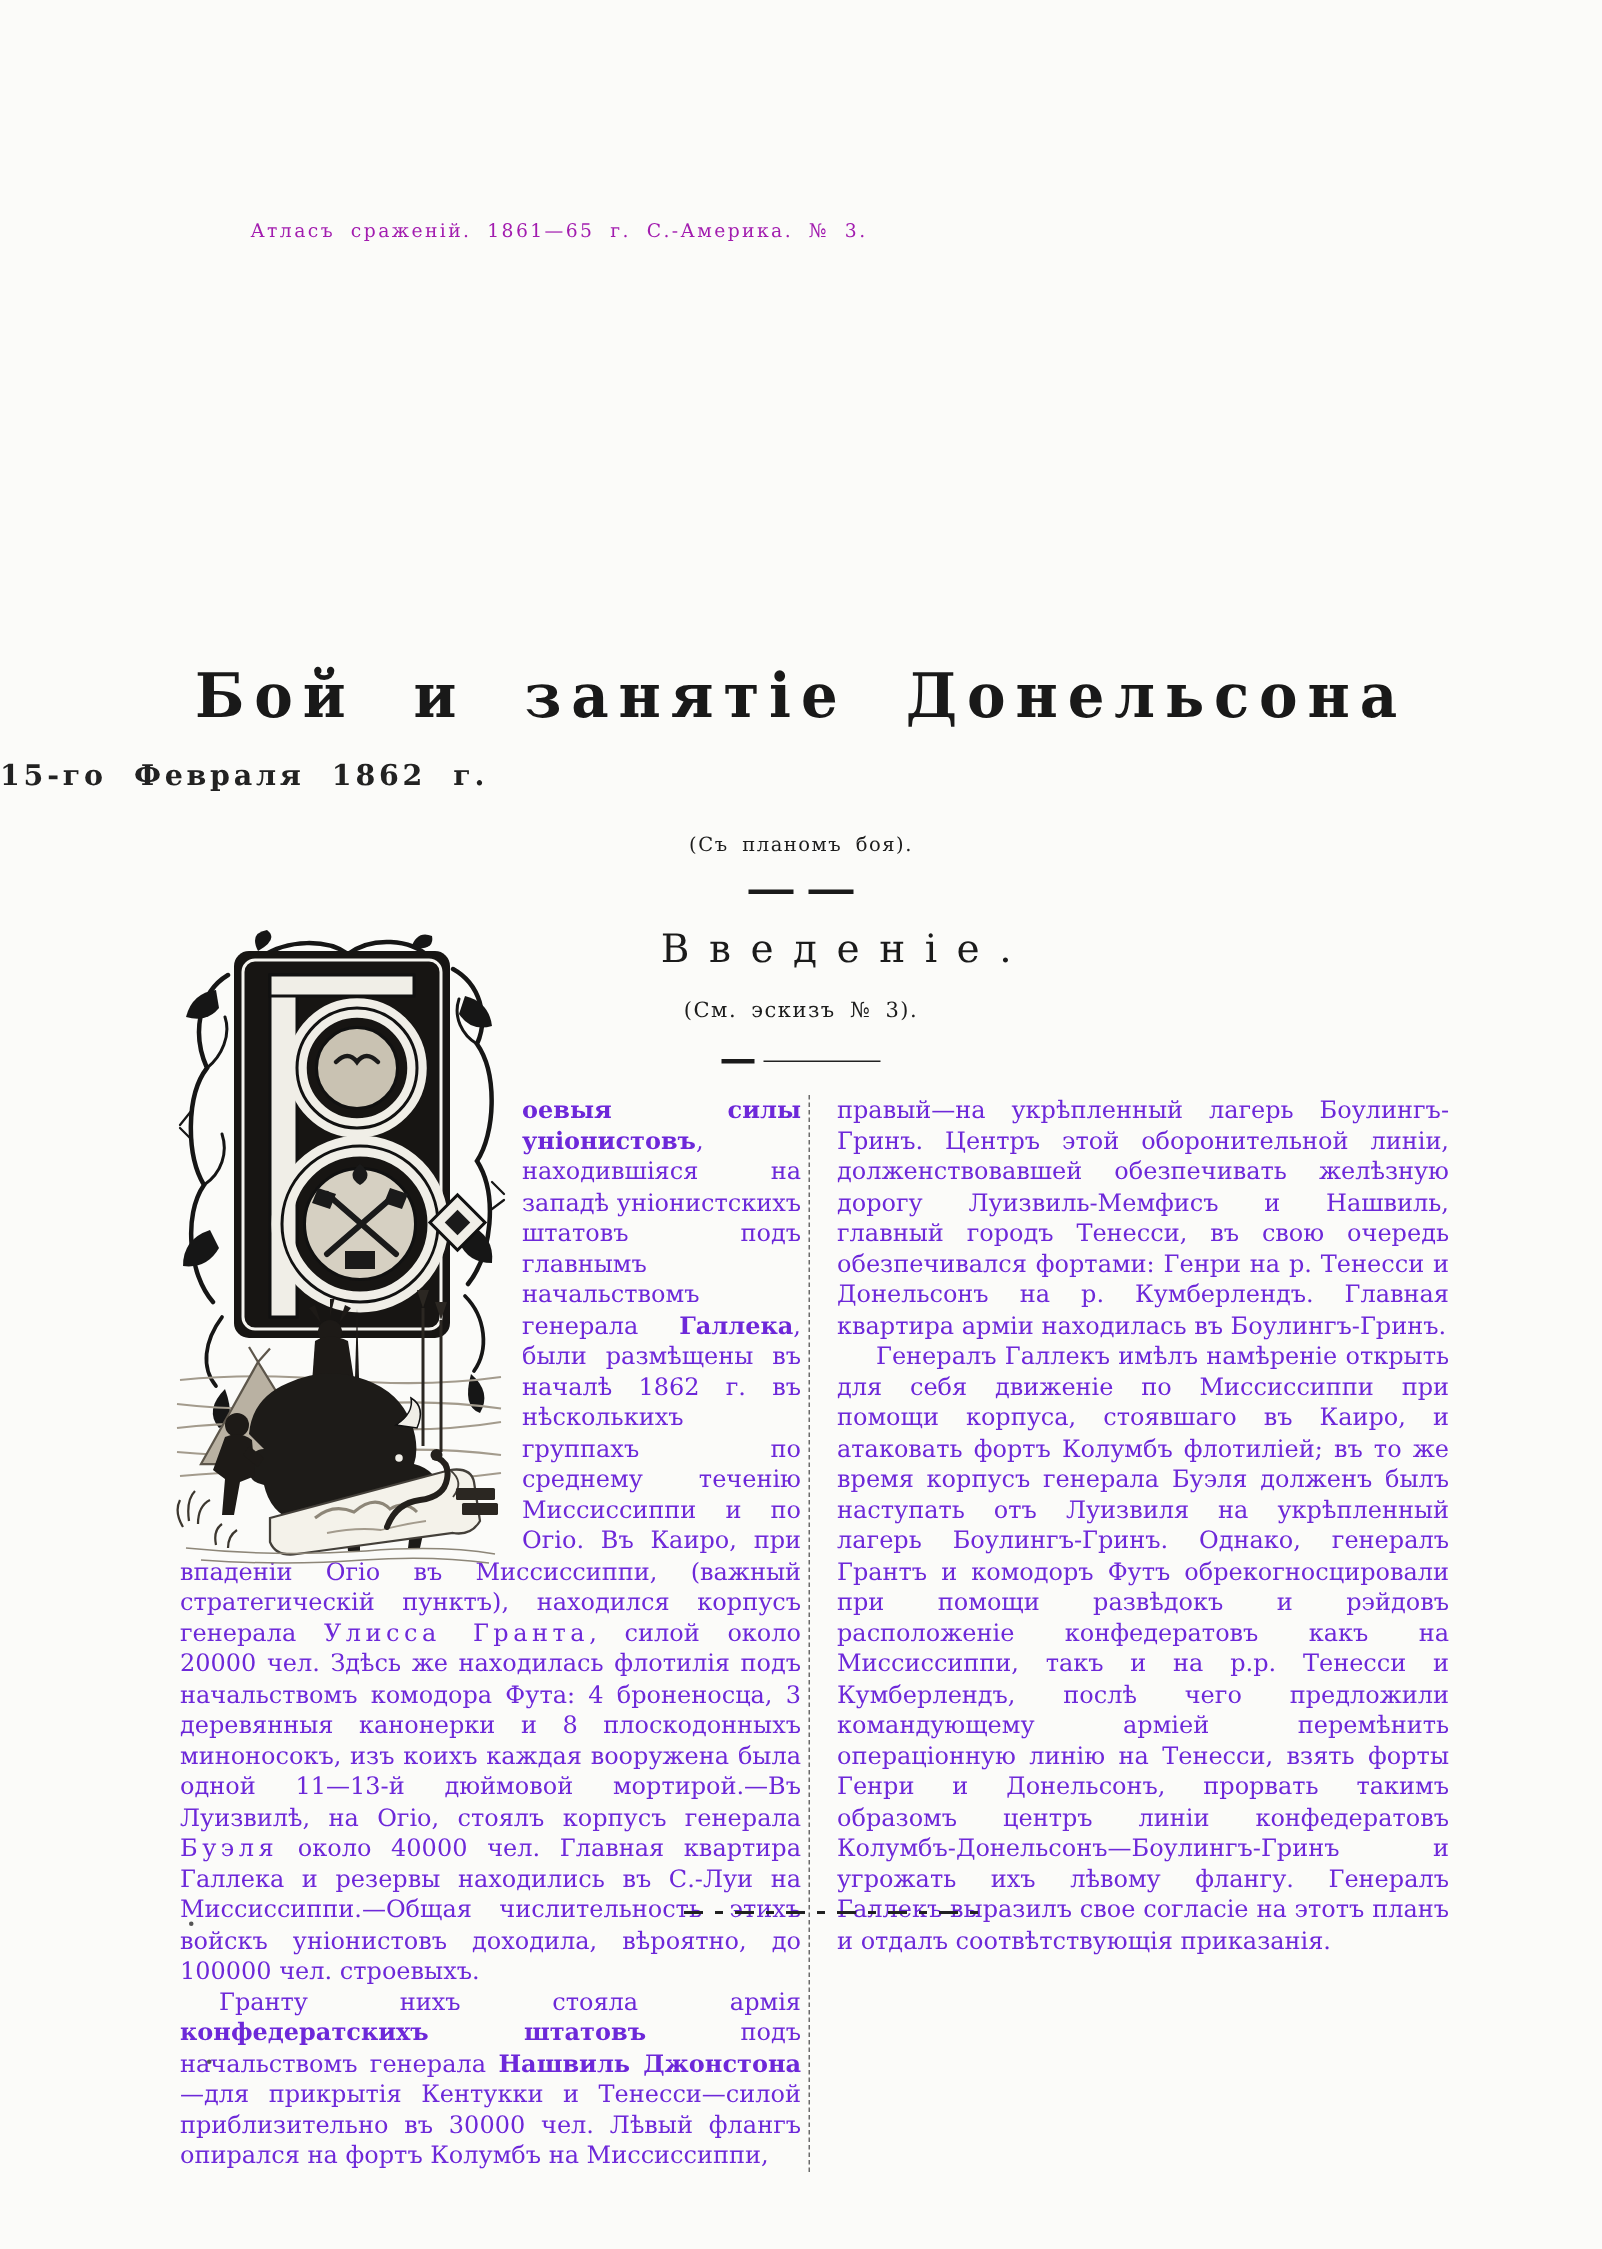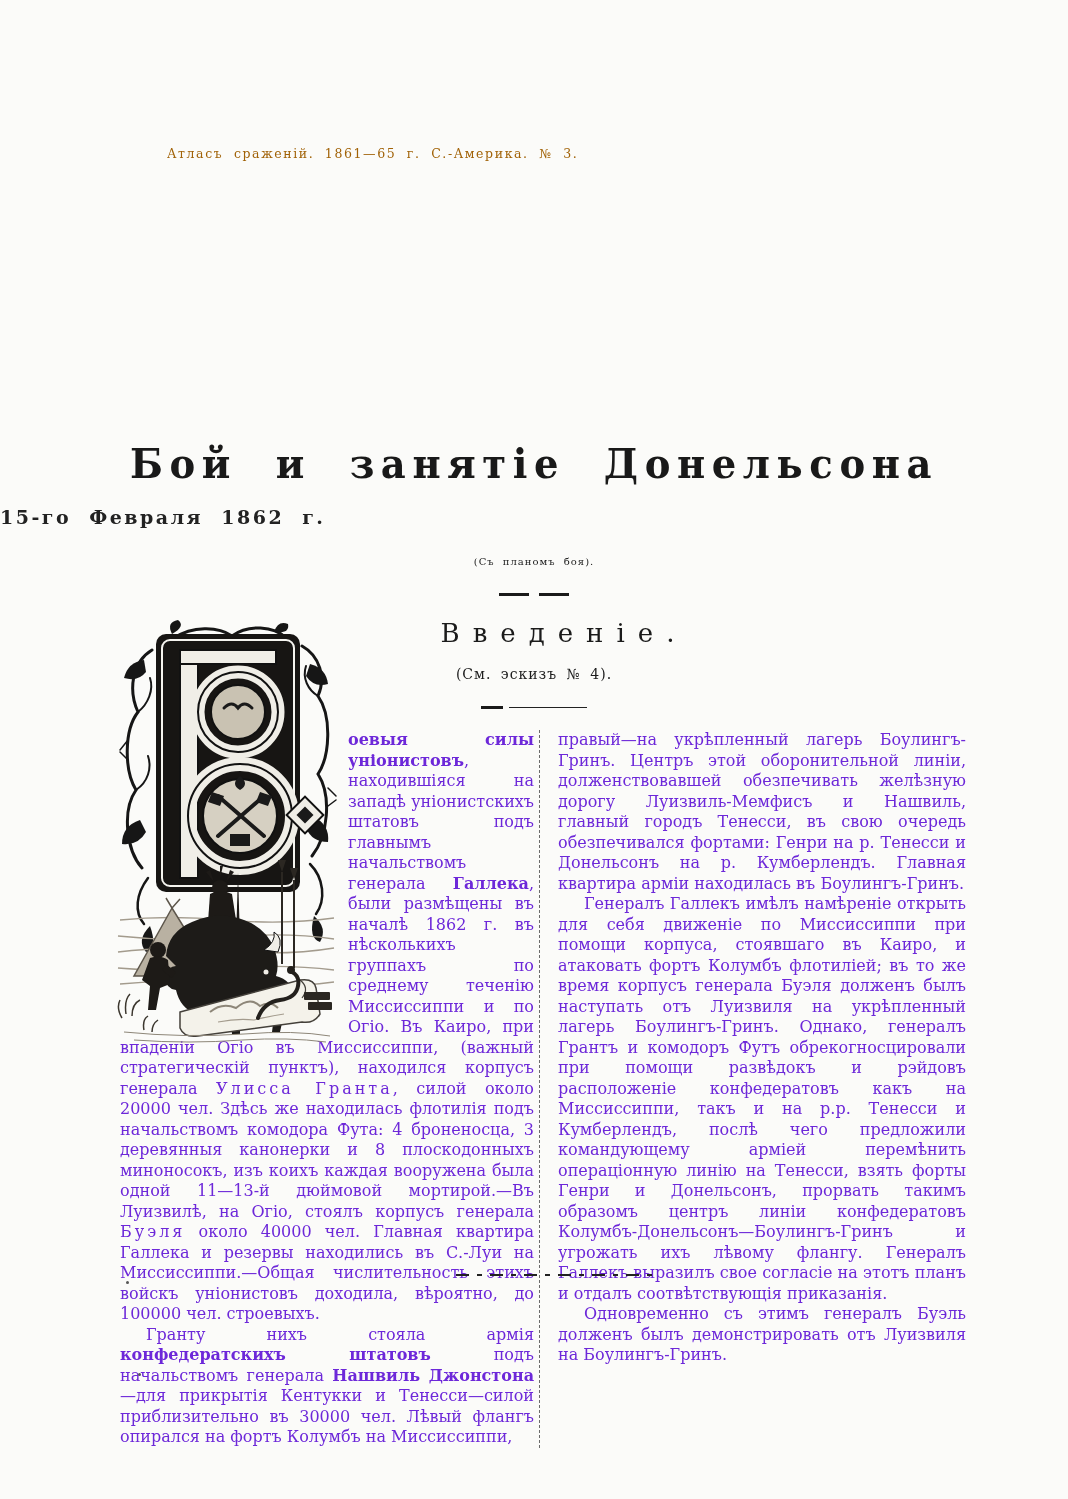--- a/index.html
+++ b/index.html
@@ -5,36 +5,36 @@
   html,body{margin:0;padding:0;}
   body{
     width:1068px;height:1499px;position:relative;
     background:#fbfbf9;color:#1c1c1c;
     font-family:"DejaVu Serif", serif;
     overflow:hidden;
   }
   .page{position:absolute;inset:0;}
   .running-head{
     position:absolute;left:167px;top:146px;
-    font-size:12.5px;letter-spacing:1.6px;word-spacing:5px;color:#a16207;
+    font-size:12.5px;letter-spacing:1.6px;word-spacing:5px;color:#a21caf;
   }
   .title{
     position:absolute;left:0;top:440px;width:100%;margin:0;
     text-align:center;font-size:41px;font-weight:bold;
     letter-spacing:7px;word-spacing:20px;color:#191919;
     transform:scaleX(.94);
   }
   .subtitle{
     position:absolute;left:0;top:506px;width:100%;
     text-align:left;font-size:19px;font-weight:bold;
     letter-spacing:2.5px;word-spacing:9px;color:#222;
   }
   .title-note{
     position:absolute;left:0;top:556px;width:100%;
-    text-align:center;font-size:10px;letter-spacing:1px;word-spacing:4px;
+    text-align:center;font-size:13px;letter-spacing:1px;word-spacing:4px;
   }
   .rule-double{
     position:absolute;left:0;top:593px;width:100%;
     display:flex;justify-content:center;gap:10px;
   }
   .rule-double span{display:block;width:30px;height:3px;background:#1a1a1a;}
   .section-heading{
     position:absolute;left:0;top:618px;width:100%;margin:0;
     text-align:center;font-size:26px;font-weight:normal;
     letter-spacing:13px;color:#1b1b1b;padding-left:30px;
@@ -84,21 +84,21 @@
   <h1 class="title">Бой и занятіе Донельсона</h1>
   <div class="subtitle">15-го Февраля 1862 г.</div>
   <div class="title-note">(Съ планомъ боя).</div>
 
   <div class="rule-double">
       <span></span>
       <span></span>
     </div>
 
   <h2 class="section-heading">Введеніе.</h2>
-  <div class="section-note">(См. эскизъ № 4).</div>
+  <div class="section-note">(См. эскизъ № 3).</div>
 
   <div class="rule-mixed">
       <span class="thick"></span>
       <span class="thin"></span>
     </div>
 
   <div class="columns">
 
     <div class="col col-left">
 
@@ -236,23 +236,20 @@
       </p>
     </div>
 
     <div class="col col-right">
       <p class="para flush">
         <span>правый—на укрѣпленный лагерь Боулингъ-Гринъ. Центръ этой оборонительной линіи, долженствовавшей обезпечивать желѣзную дорогу Луизвиль-Мемфисъ и Нашвиль, главный городъ Тенесси, въ свою очередь обезпечивался фортами: Генри на р. Тенесси и Донельсонъ на р. Кумберлендъ. Главная квартира арміи находилась въ Боулингъ-Гринъ.</span>
       </p>
       <p class="para">
         <span>Генералъ Галлекъ имѣлъ намѣреніе открыть для себя движеніе по Миссиссиппи при помощи корпуса, стоявшаго въ Каиро, и атаковать фортъ Колумбъ флотиліей; въ то же время корпусъ генерала Буэля долженъ былъ наступать отъ Луизвиля на укрѣпленный лагерь Боулингъ-Гринъ. Однако, генералъ Грантъ и комодоръ Футъ обрекогносцировали при помощи развѣдокъ и рэйдовъ расположеніе конфедератовъ какъ на Миссиссиппи, такъ и на р.р. Тенесси и Кумберлендъ, послѣ чего предложили командующему арміей перемѣнить операціонную линію на Тенесси, взять форты Генри и Донельсонъ, прорвать такимъ образомъ центръ линіи конфедератовъ Колумбъ-Донельсонъ—Боулингъ-Гринъ и угрожать ихъ лѣвому флангу. Генералъ Галлекъ выразилъ свое согласіе на этотъ планъ и отдалъ соотвѣтствующія приказанія.</span>
       </p>
-      <p class="para">
-        <span>Одновременно съ этимъ генералъ Буэль долженъ былъ демонстрировать отъ Луизвиля на Боулингъ-Гринъ.</span>
-      </p>
     </div>
   </div>
 
   <div class="footer-rule"></div>
 
   <div class="speck" style="left:126px;top:1281px;"></div>
   <div class="speck" style="left:138px;top:1373px;"></div>
 
 </div>
 

